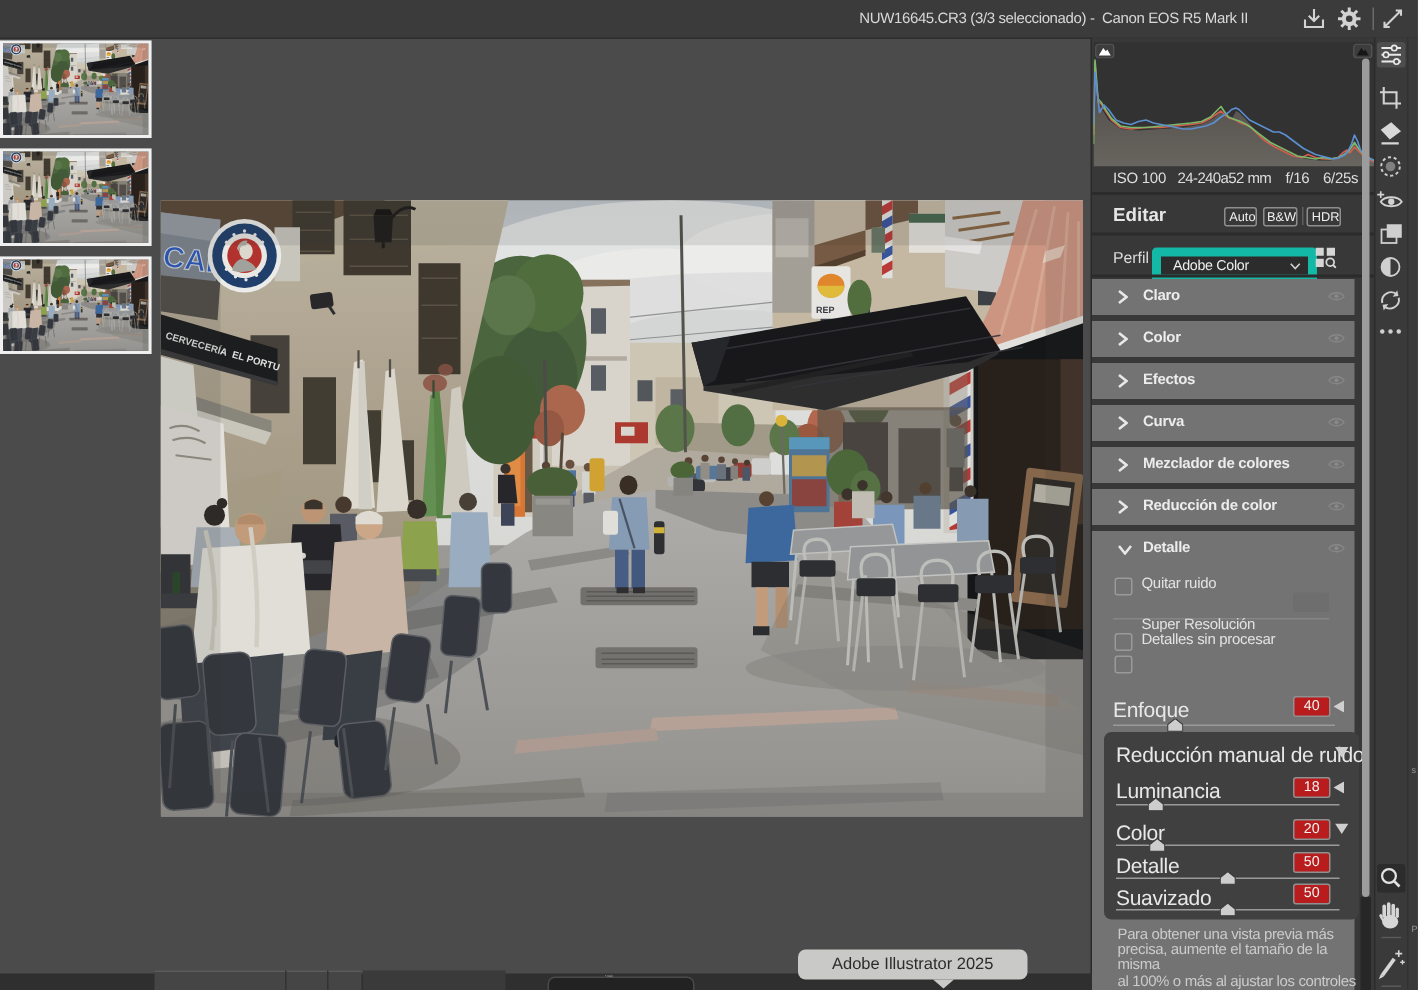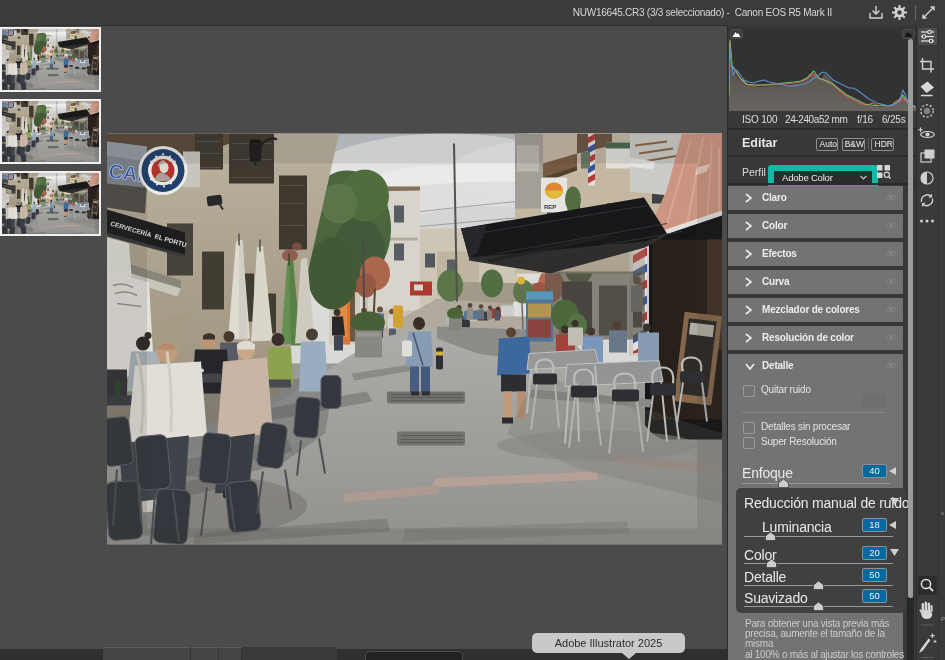--- a/index.html
+++ b/index.html
@@ -11,21 +11,21 @@
 #paneldiv{left:727px;top:25px;width:1px;height:635px;background:#2a2a2a}
 #toolbar{left:916px;top:25px;width:29px;height:635px;background:#3a3a3a;border-left:1px solid #2c2c2c}
 .thumb{position:absolute;left:0;width:97px;height:61px;border:2px solid #efefef;background:#888;overflow:hidden}
 .prow{position:absolute;left:728px;width:175px;height:24px;background:#737373}
 .prow .lbl{position:absolute;left:34px;top:5.5px;font-size:10px;font-weight:700;color:#ececec;letter-spacing:-0.2px}
 .chev{position:absolute;left:17px;top:7px}
 .eye{position:absolute;left:157px;top:7px;opacity:.55}
 .btn{position:absolute;top:138px;height:11px;border:1px solid #8e8e8e;border-radius:2px;color:#f0f0f0;font-size:8.5px;text-align:right;line-height:11px}
 .cb{position:absolute;width:10px;height:10px;border:1px solid #9a9a9a;border-radius:2px}
 .clabel{position:absolute;font-size:10px;letter-spacing:-0.2px;color:#e2e2e2}
-.vbox{position:absolute;left:862px;width:23px;height:12px;border:1px solid #909090;border-radius:2px;background:#0369a1;color:#f2f2f2;font-size:9.5px;text-align:center;line-height:12px}
+.vbox{position:absolute;left:862px;width:23px;height:12px;border:1px solid #909090;border-radius:2px;background:#b91c1c;color:#f2f2f2;font-size:9.5px;text-align:center;line-height:12px}
 .track{position:absolute;height:1px;background:#9a9a9a}
 .sllbl{position:absolute;font-size:14px;letter-spacing:-0.2px;color:#e8e8e8}
 .thumbp{position:absolute;width:11px;height:9px}
 #dock{left:0;top:649px;width:728px;height:11px;background:#2f2f2f}
 #tooltip{left:532px;top:633px;width:153px;height:20px;background:#c9c9c7;border-radius:5px;color:#2c2c2c;font-size:11px;text-align:center;line-height:20px}
 #tooltippt{left:622px;top:653px;width:0;height:0;border-left:7px solid transparent;border-right:7px solid transparent;border-top:6px solid #c9c9c7}
 </style>
 </head>
 <body>
 
@@ -689,21 +689,21 @@
     <span class="lbl">Mezclador de colores</span>
     <svg class="eye" width="12" height="9" viewBox="0 0 12 9">
       <path d="M1,4.5 C3,1.4 9,1.4 11,4.5 C9,7.6 3,7.6 1,4.5 Z" fill="none" stroke="#9a9a9a" stroke-width="0.9"></path>
       <circle cx="6" cy="4.5" r="1.4" fill="#9a9a9a"></circle>
     </svg>
   </div>
 <div class="prow" style="top:326px">
     <svg class="chev" width="7" height="10" viewBox="0 0 7 10">
       <path d="M1,1 L6,5 L1,9" stroke="#e8e8e8" stroke-width="1.7" fill="none"></path>
     </svg>
-    <span class="lbl">Resolución de color</span>
+    <span class="lbl">Reducción de color</span>
     <svg class="eye" width="12" height="9" viewBox="0 0 12 9">
       <path d="M1,4.5 C3,1.4 9,1.4 11,4.5 C9,7.6 3,7.6 1,4.5 Z" fill="none" stroke="#9a9a9a" stroke-width="0.9"></path>
       <circle cx="6" cy="4.5" r="1.4" fill="#9a9a9a"></circle>
     </svg>
   </div>
 
 <div class="prow" style="top:354px;height:306px">
   <svg class="chev" style="top:9px" width="10" height="7" viewBox="0 0 10 7">
       <path d="M1,1 L5,6 L9,1" stroke="#e8e8e8" stroke-width="1.7" fill="none"></path>
     </svg>
@@ -713,39 +713,39 @@
       <circle cx="6" cy="4.5" r="1.4" fill="#9a9a9a"></circle>
     </svg>
 </div>
 <div class="cb" style="left:743px;top:385px"></div>
 <div class="clabel" style="left:761px;top:384px">Quitar ruido</div>
 <div class="abs" style="left:862px;top:395px;width:24px;height:13px;border-radius:2px;background:#6e6e6e"></div>
 <div class="track" style="left:742px;top:412px;width:144px;background:#868686"></div>
 <div class="cb" style="left:743px;top:422px"></div>
 <div class="clabel" style="left:761px;top:421px">Detalles sin procesar</div>
 <div class="cb" style="left:743px;top:437px"></div>
-<div class="clabel" style="left:761px;top:436px">Super Resolución</div>
+<div class="clabel" style="left:761px;top:411px">Super Resolución</div>
 
 <div class="sllbl" style="left:742px;top:465px">Enfoque</div>
 <div class="vbox" style="top:464px">40</div>
 <svg class="abs" style="left:889px;top:467px" width="7" height="8" viewBox="0 0 7 8">
     <path d="M7,0 L7,8 L0,4 Z" fill="#cfcfcf"></path>
   </svg>
 <div class="track" style="left:742px;top:483px;width:148px"></div>
 <svg class="thumbp" style="left:778px;top:479px" viewBox="0 0 11 9">
     <path d="M5.5,0 L10.5,4 L10.5,8.5 L0.5,8.5 L0.5,4 Z" fill="#cdcdcd" stroke="#3a3a3a" stroke-width="0.7"></path>
   </svg>
 
 <div class="abs" style="left:736px;top:488px;width:170px;height:125px;background:#404040;border-radius:5px"></div>
 <div class="sllbl" style="left:744px;top:495px">Reducción manual de ruido</div>
 <svg class="abs" style="left:890px;top:498px" width="9" height="7" viewBox="0 0 9 7">
     <path d="M0,0 L9,0 L4.5,7 Z" fill="#cfcfcf"></path>
   </svg>
 
-<div class="sllbl" style="left:762px;top:519px">Luminancia</div>
+<div class="sllbl" style="left:744px;top:519px">Luminancia</div>
 <div class="vbox" style="top:518px">18</div>
 <svg class="abs" style="left:889px;top:521px" width="7" height="8" viewBox="0 0 7 8">
     <path d="M7,0 L7,8 L0,4 Z" fill="#cfcfcf"></path>
   </svg>
 <div class="track" style="left:744px;top:536px;width:149px"></div>
 <svg class="thumbp" style="left:765px;top:532px" viewBox="0 0 11 9">
     <path d="M5.5,0 L10.5,4 L10.5,8.5 L0.5,8.5 L0.5,4 Z" fill="#cdcdcd" stroke="#3a3a3a" stroke-width="0.7"></path>
   </svg>
 
 <div class="sllbl" style="left:744px;top:547px">Color</div>

